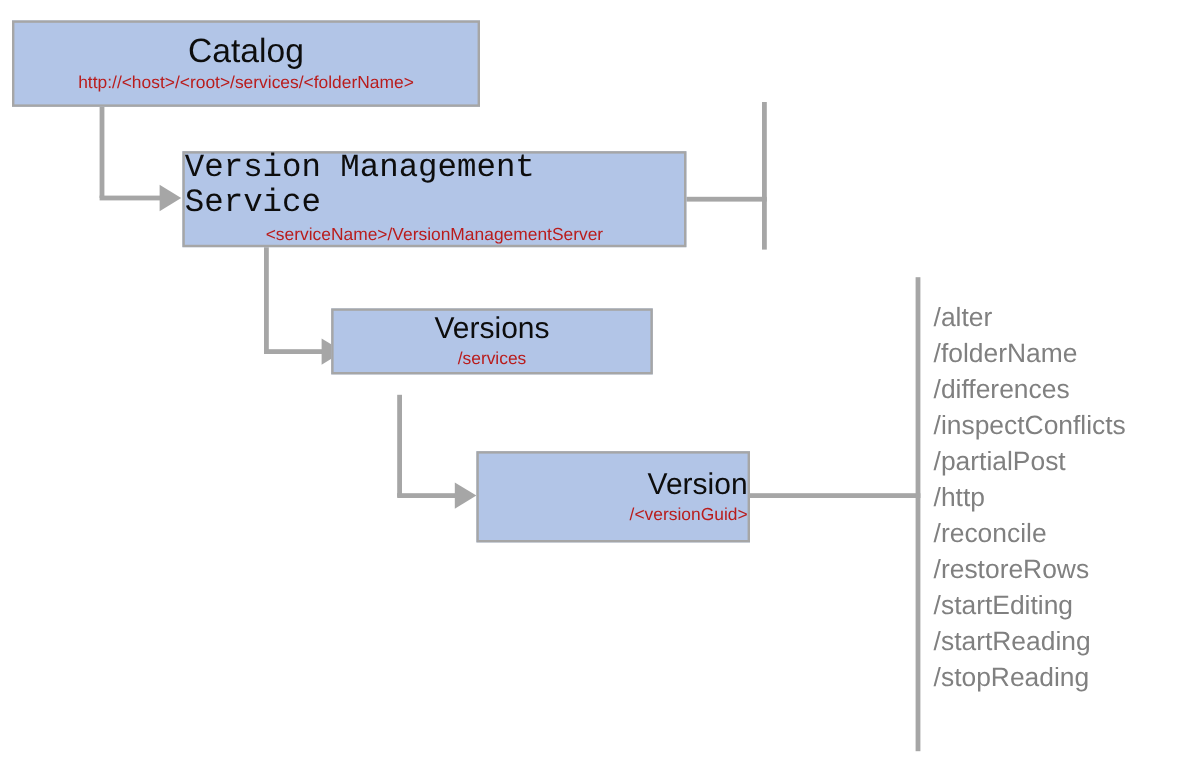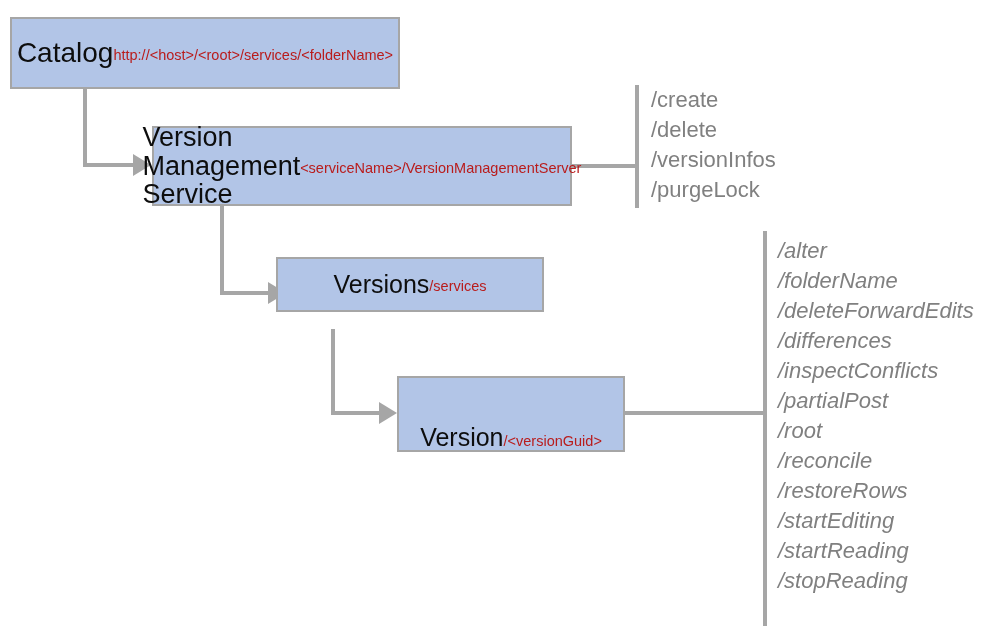--- a/index.html
+++ b/index.html
@@ -19,21 +19,21 @@
     left: 0; top: 0;
     width: 995px;
     height: 640px;
   }
   .node {
     position: absolute;
     background: #b2c5e7;
     border: 2px solid #a6a6a6;
     box-sizing: border-box;
     display: flex;
-    flex-direction: row;
+    flex-direction: column;
     align-items: center;
     justify-content: center;
     color: #000000;
     z-index: 3;
   }
   .node .title {
     font-size: 27px;
     line-height: 1.05;
     font-weight: 400;
     letter-spacing: 0px;
@@ -47,21 +47,21 @@
     white-space: nowrap;
   }
 
   
   #node-catalog   { left: 10px;  top: 17px;  width: 390px; height: 72px; }
   #node-vms       { left: 152px; top: 126px; width: 420px; height: 80px; }
   #node-versions  { left: 276px; top: 257px; width: 268px; height: 55px; }
   #node-version   { left: 397px; top: 376px; width: 228px; height: 76px; align-items: flex-end; }
 
   #node-catalog .title   { font-size: 28px; }
-  #node-vms .title       { font-size: 27px; }
+  #node-vms .title       { font-size: 27px; font-family: Liberation Mono, monospace; }
   #node-versions .title  { font-size: 25px; }
   #node-version .title   { font-size: 25px; }
 
   
   .seg {
     position: absolute;
     background: #a6a6a6;
     z-index: 1;
   }
   .seg.v { width: 4px; }
@@ -87,21 +87,21 @@
     position: absolute;
     color: #808080;
     font-size: 22px;
     line-height: 30px;
     white-space: nowrap;
     z-index: 3;
   }
   .oplist .op { display: block; }
 
   #oplist-service { left: 651px; top: 85px; }
-  #oplist-version { left: 778px; top: 236px; font-style: italic; }
+  #oplist-version { left: 778px; top: 250px; }
 </style>
 </head>
 <body>
 
 <div id="diagram">
 
   <div class="seg v" style="left:83px; top:89px; height:76px;"></div>
   <div class="seg h" style="left:83px; top:163px; width:52px;"></div>
   <div class="arrowhead" style="left:133px; top:154px;"></div>
 
@@ -132,35 +132,28 @@
   <div class="node" id="node-versions">
     <div class="title">Versions</div>
     <div class="subtitle">/services</div>
   </div>
 
   <div class="node" id="node-version">
     <div class="title">Version</div>
     <div class="subtitle">/&lt;versionGuid&gt;</div>
   </div>
 
-  <div class="oplist" id="oplist-service">
-      <span class="op">/create</span>
-      <span class="op">/delete</span>
-      <span class="op">/versionInfos</span>
-      <span class="op">/purgeLock</span>
-    </div>
 
   <div class="oplist" id="oplist-version">
       <span class="op">/alter</span>
       <span class="op">/folderName</span>
-      <span class="op">/deleteForwardEdits</span>
       <span class="op">/differences</span>
       <span class="op">/inspectConflicts</span>
       <span class="op">/partialPost</span>
-      <span class="op">/root</span>
+      <span class="op">/http</span>
       <span class="op">/reconcile</span>
       <span class="op">/restoreRows</span>
       <span class="op">/startEditing</span>
       <span class="op">/startReading</span>
       <span class="op">/stopReading</span>
     </div>
 
 </div>
 
 </body></html>

